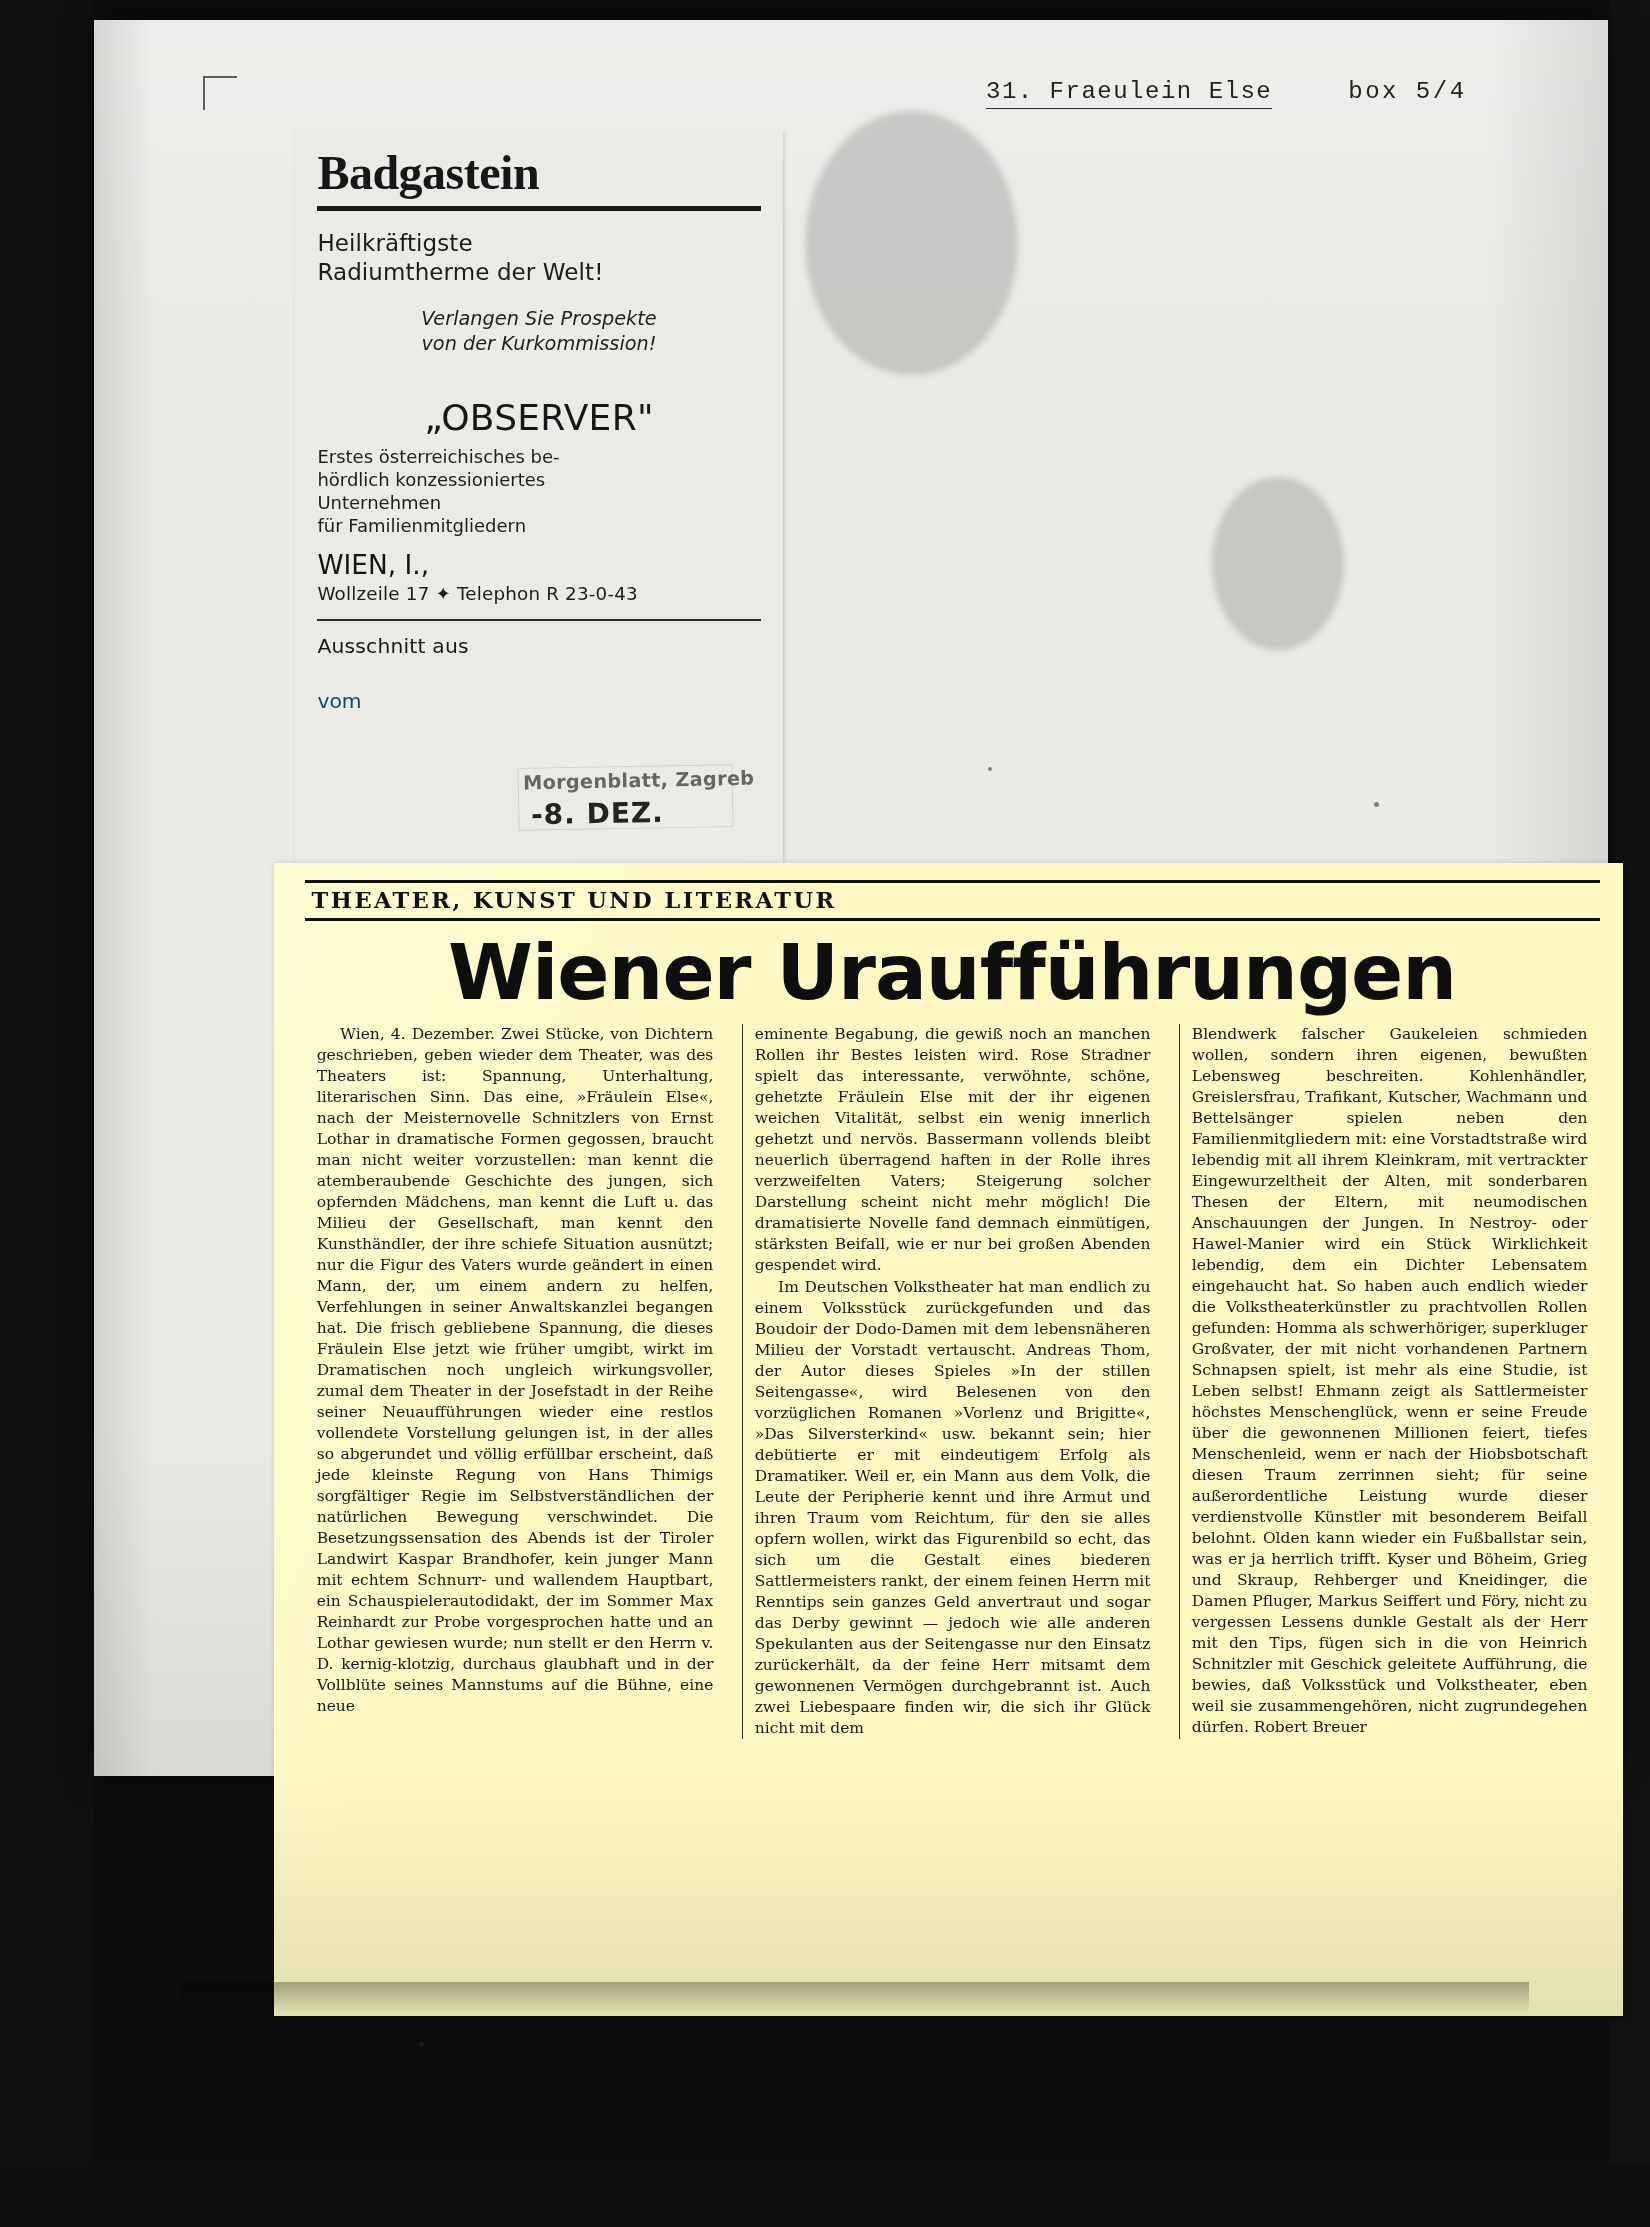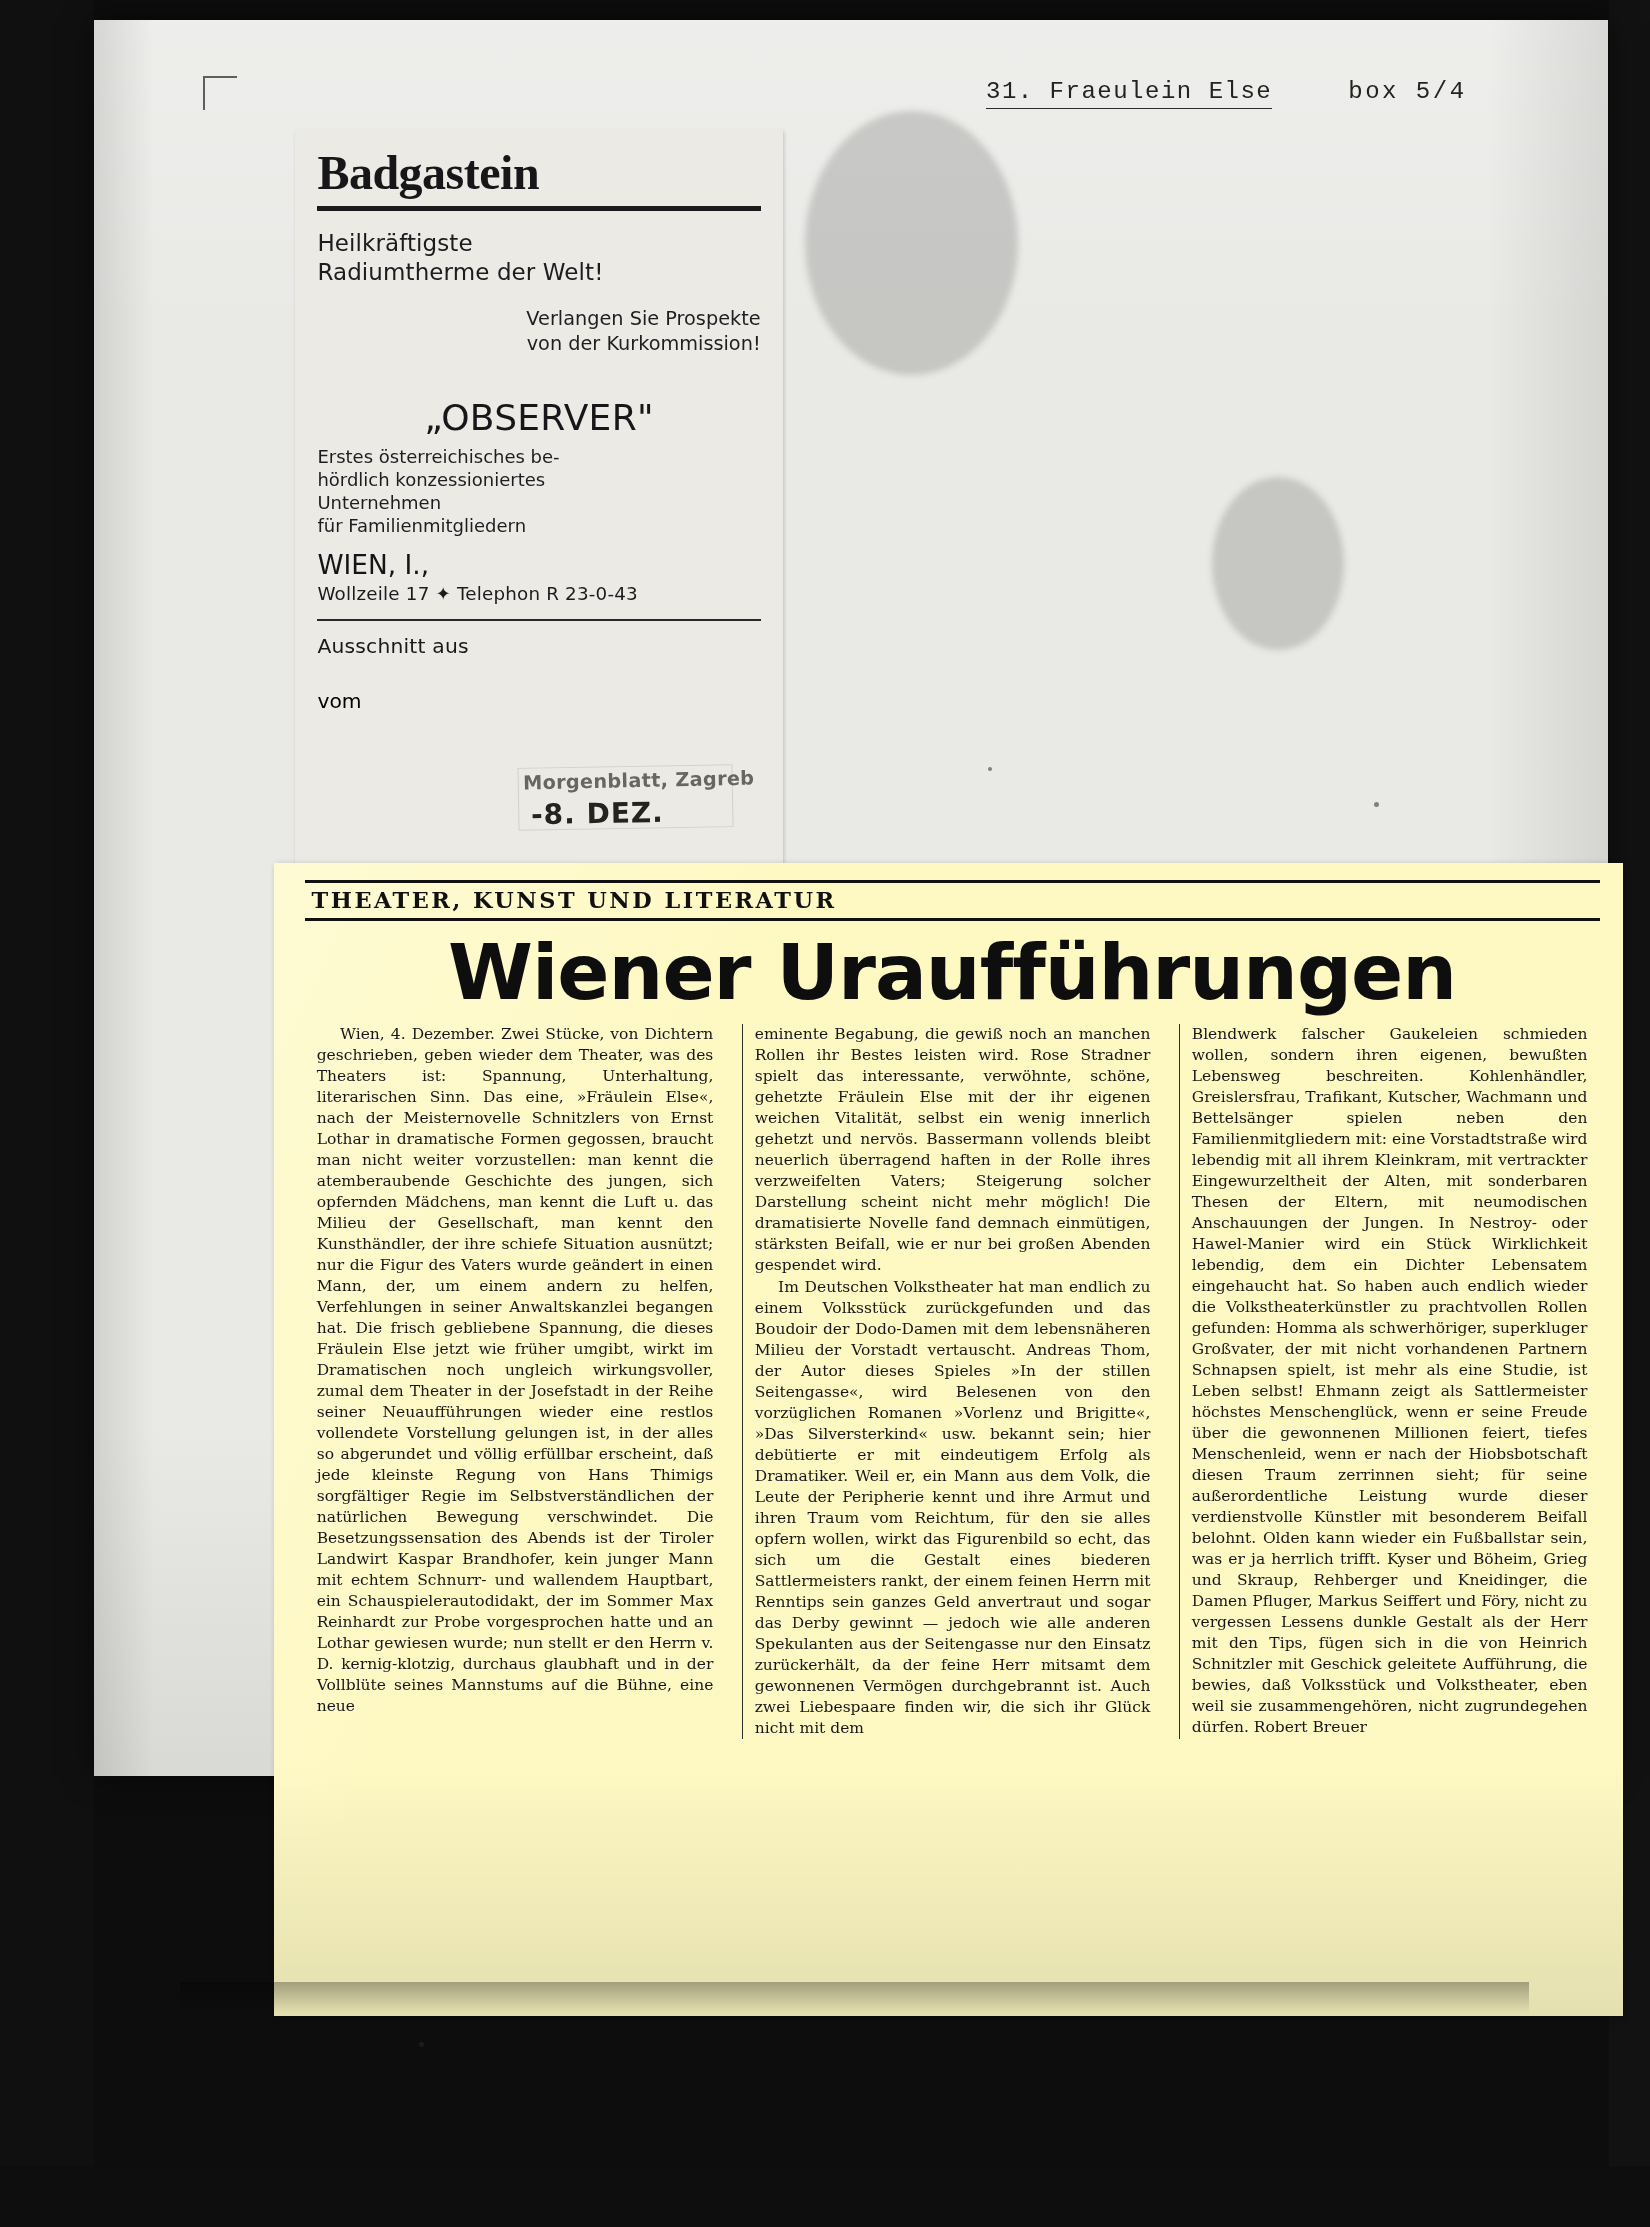--- a/index.html
+++ b/index.html
@@ -117,25 +117,26 @@
   }
   .slip-sub1 {
     font-family: "DejaVu Sans", sans-serif;
     font-size: 23px;
     color: #1c1c1e;
     line-height: 1.3;
     letter-spacing: 0.1px;
   }
   .slip-sub2 {
     margin-top: 17.3px;
-    text-align: right;
+    text-align: center;
     font-family: "DejaVu Sans", sans-serif;
     font-size: 19.3px;
     color: #1f1f21;
     line-height: 1.32;
+    font-style: italic;
   }
   .observer {
     margin-top: 40px;
     text-align: center;
     font-family: "DejaVu Sans", sans-serif;
     font-size: 36px;
     color: #17171a;
     letter-spacing: 0.3px;
   }
   .observer-desc {
@@ -167,21 +168,21 @@
   .ausschnitt {
     font-family: "DejaVu Sans", sans-serif;
     font-size: 20.3px;
     color: #19191b;
     letter-spacing: 0.2px;
   }
   .vom {
     margin-top: 30.5px;
     font-family: "DejaVu Sans", sans-serif;
     font-size: 20.3px;
-    color: #000000;
+    color: #0c4a6e;
   }
   .stamp-source {
     position: absolute;
     left: 429px;
     top: 749px;
     font-family: "DejaVu Sans", sans-serif;
     font-weight: 700;
     font-size: 19.3px;
     color: #3b3a36;
     transform: rotate(-1.2deg);

